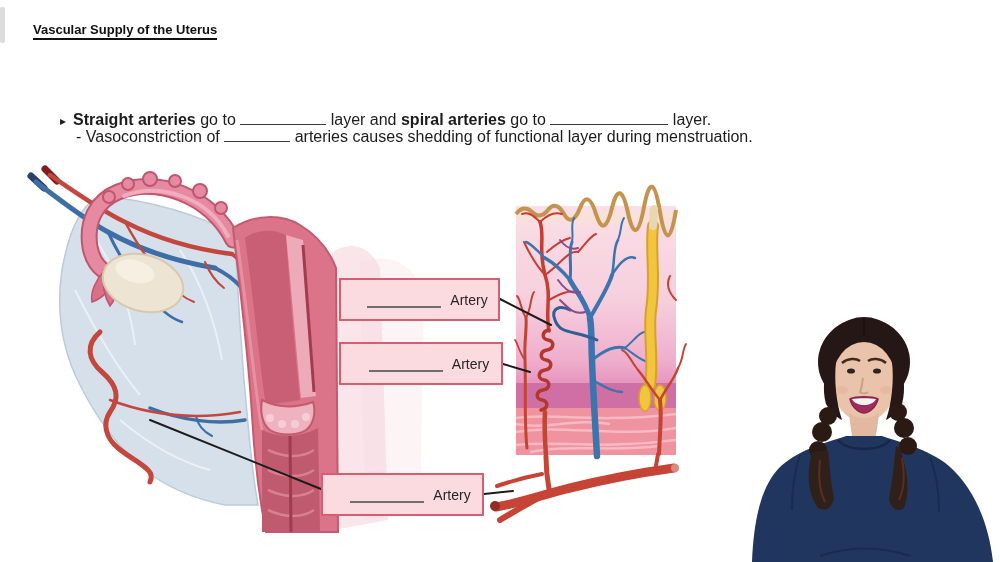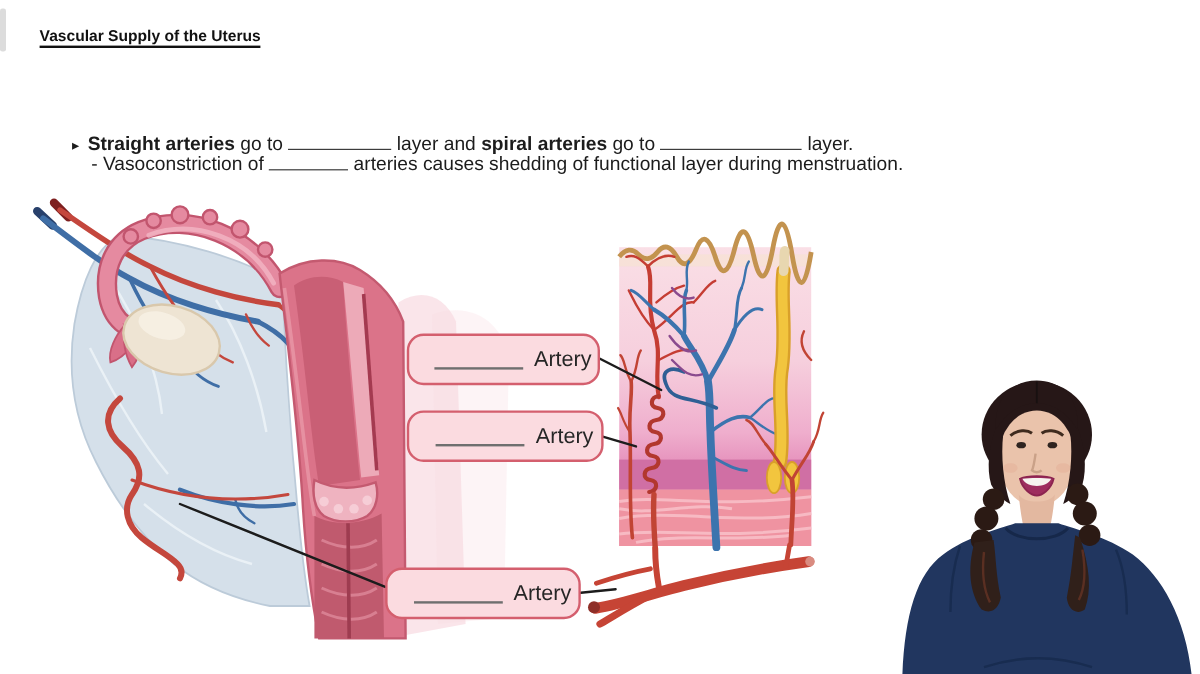--- a/index.html
+++ b/index.html
@@ -6,22 +6,22 @@
   #frame{position:relative;width:1000px;height:562px;background:#ffffff;overflow:hidden;
          font-family:"Liberation Sans",sans-serif;}
   .title{position:absolute;left:33px;top:22px;font-size:13px;font-weight:bold;color:#111;
          border-bottom:2px solid #111;padding-bottom:1px;white-space:nowrap;}
   .hline{position:absolute;font-size:16px;color:#1c1c1c;white-space:nowrap;}
   .hline .b{font-weight:bold;}
   .marker1{font-size:11px;vertical-align:2px;margin-right:9px;}
   .marker2{font-size:12px;margin-right:7px;}
   .blank{display:inline-block;border-bottom:1.6px solid #3c3c3c;height:13px;}
   .blank.w1{width:86px;} .blank.w2{width:118px;} .blank.w3{width:66px;}
-  .lbox{position:absolute;background:#fbdbe0;border:2px solid #d45f6e;border-radius:14px;
-        display:flex;align-items:center;justify-content:center;font-size:18px;color:#262626;
+  .lbox{position:absolute;background:#fbdbe0;border:2px solid #d45f6e;border-radius:0;
+        display:flex;align-items:center;justify-content:center;font-size:14px;color:#262626;
         box-sizing:border-box;padding-left:16px;}
   .lbox .blank{width:74px;margin-right:9px;border-bottom:2px solid #6f6f6f;height:14px;}
   .edgebar{position:absolute;left:0;top:7px;width:5px;height:36px;background:#dcdcdc;border-radius:2px;}
   svg{position:absolute;left:0;top:0;}
 </style>
 </head>
 <body>
 
 <div id="frame">
 

